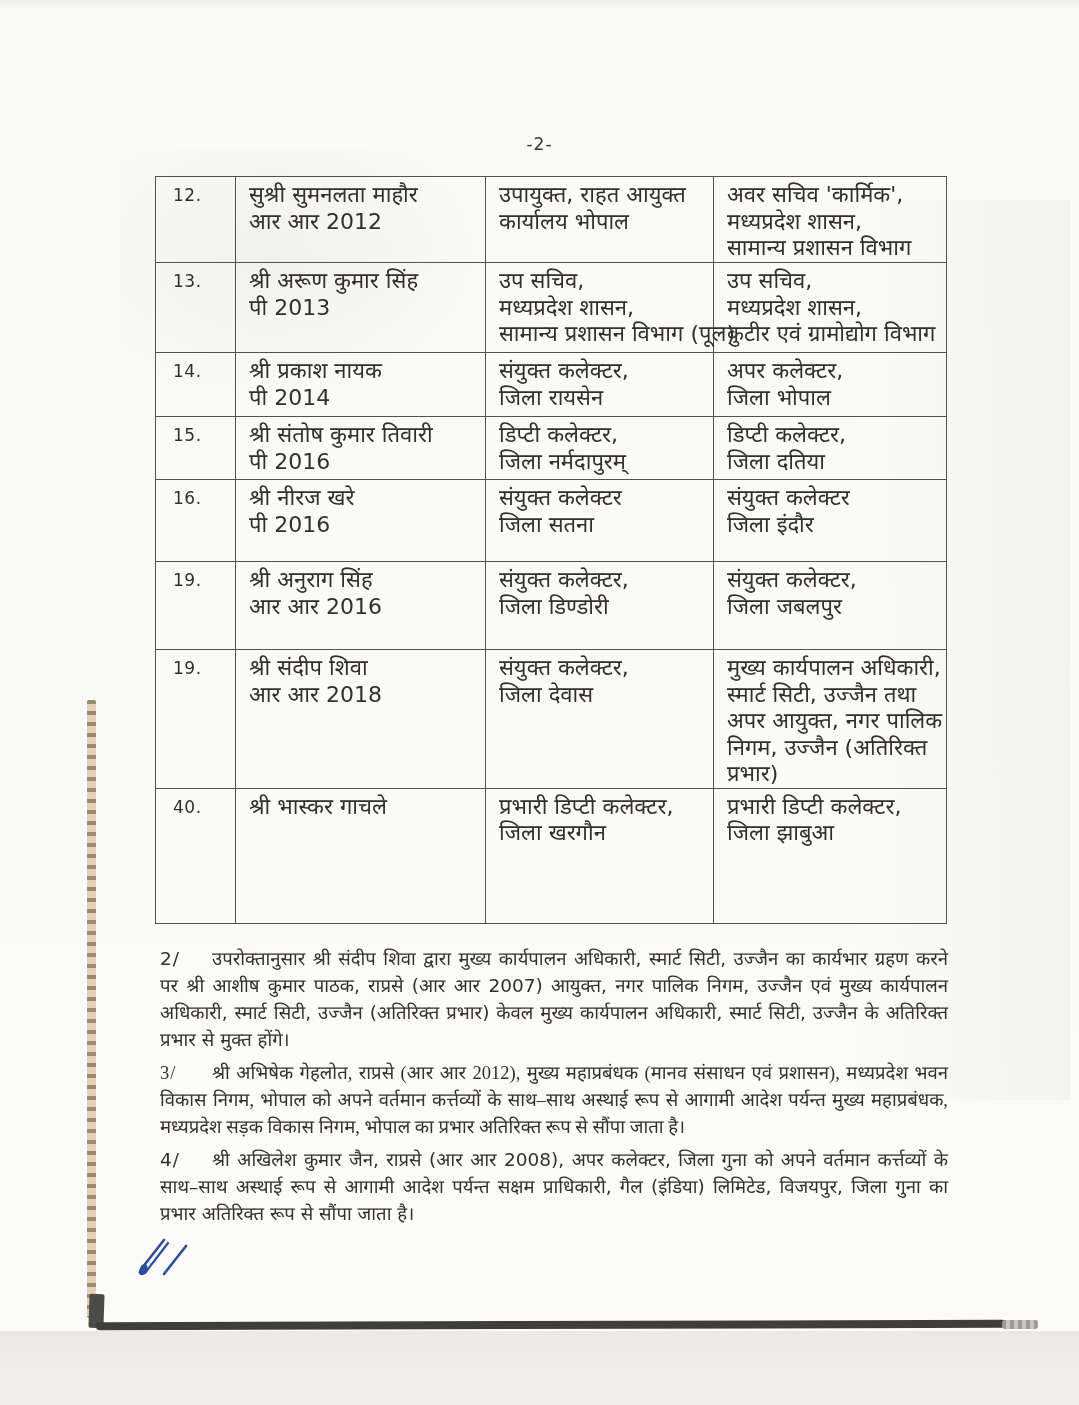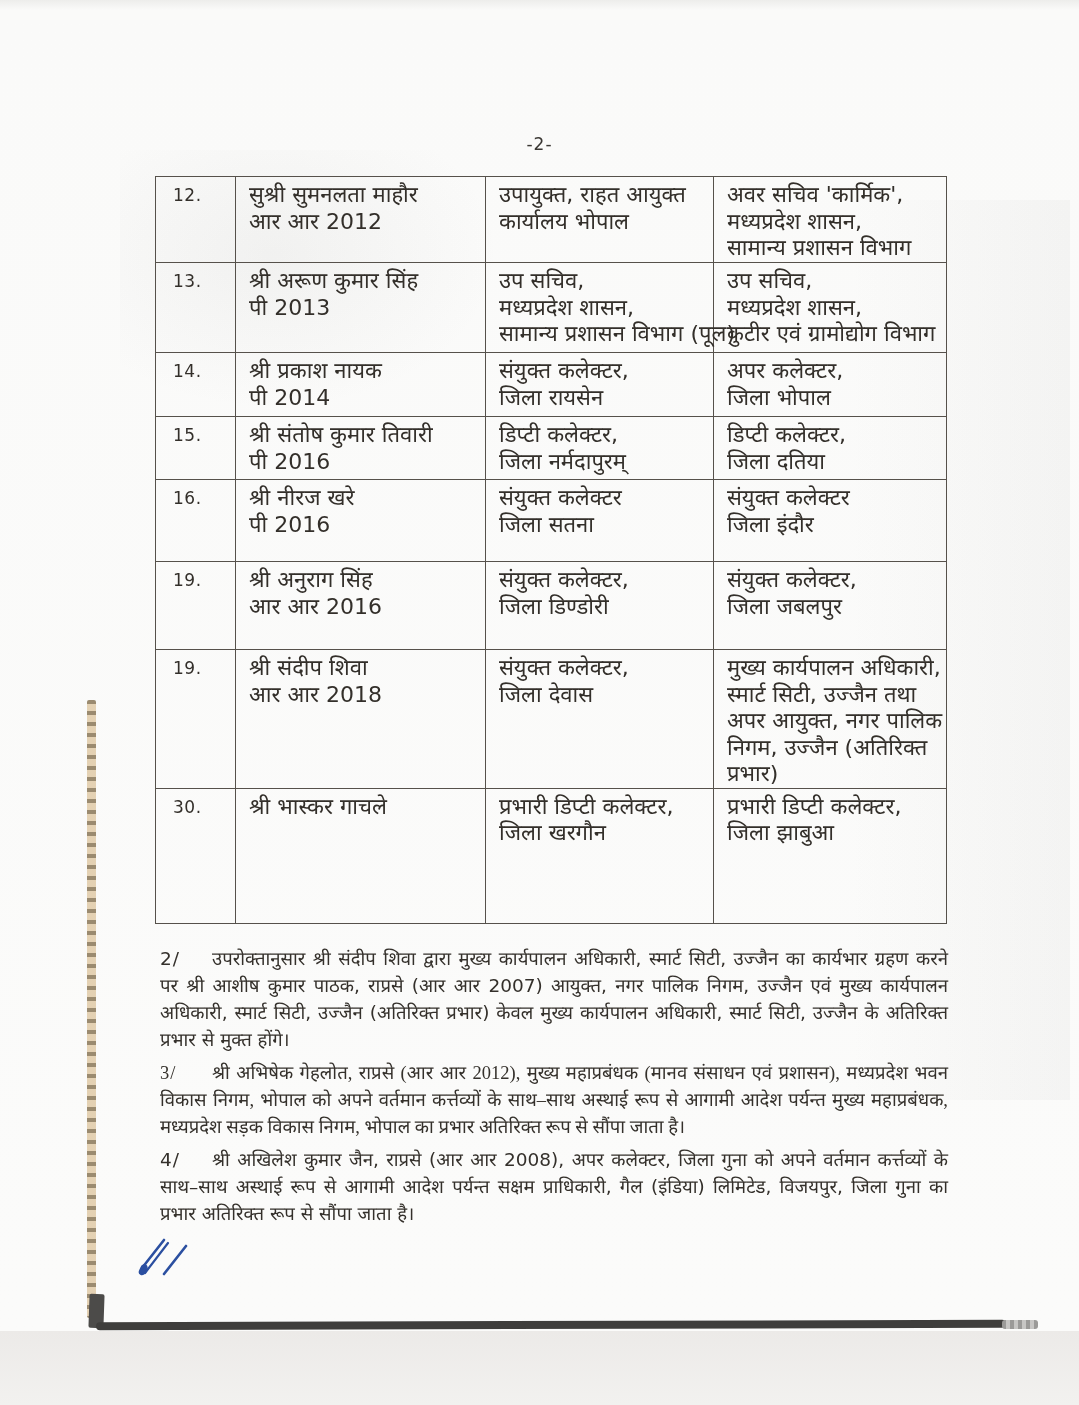--- a/index.html
+++ b/index.html
@@ -234,21 +234,21 @@
           <td>
             <div class="cl">मुख्य कार्यपालन अधिकारी,</div>
             <div class="cl">स्मार्ट सिटी, उज्जैन तथा</div>
             <div class="cl">अपर आयुक्त, नगर पालिक</div>
             <div class="cl">निगम, उज्जैन (अतिरिक्त</div>
             <div class="cl">प्रभार)</div>
           </td>
         </tr>
         <tr>
           <td class="sl">
-            <div class="cl">30.</div>
+            <div class="cl">40.</div>
           </td>
           <td>
             <div class="cl">श्री भास्कर गाचले</div>
           </td>
           <td>
             <div class="cl">प्रभारी डिप्टी कलेक्टर,</div>
             <div class="cl">जिला खरगौन</div>
           </td>
           <td>
             <div class="cl">प्रभारी डिप्टी कलेक्टर,</div>

